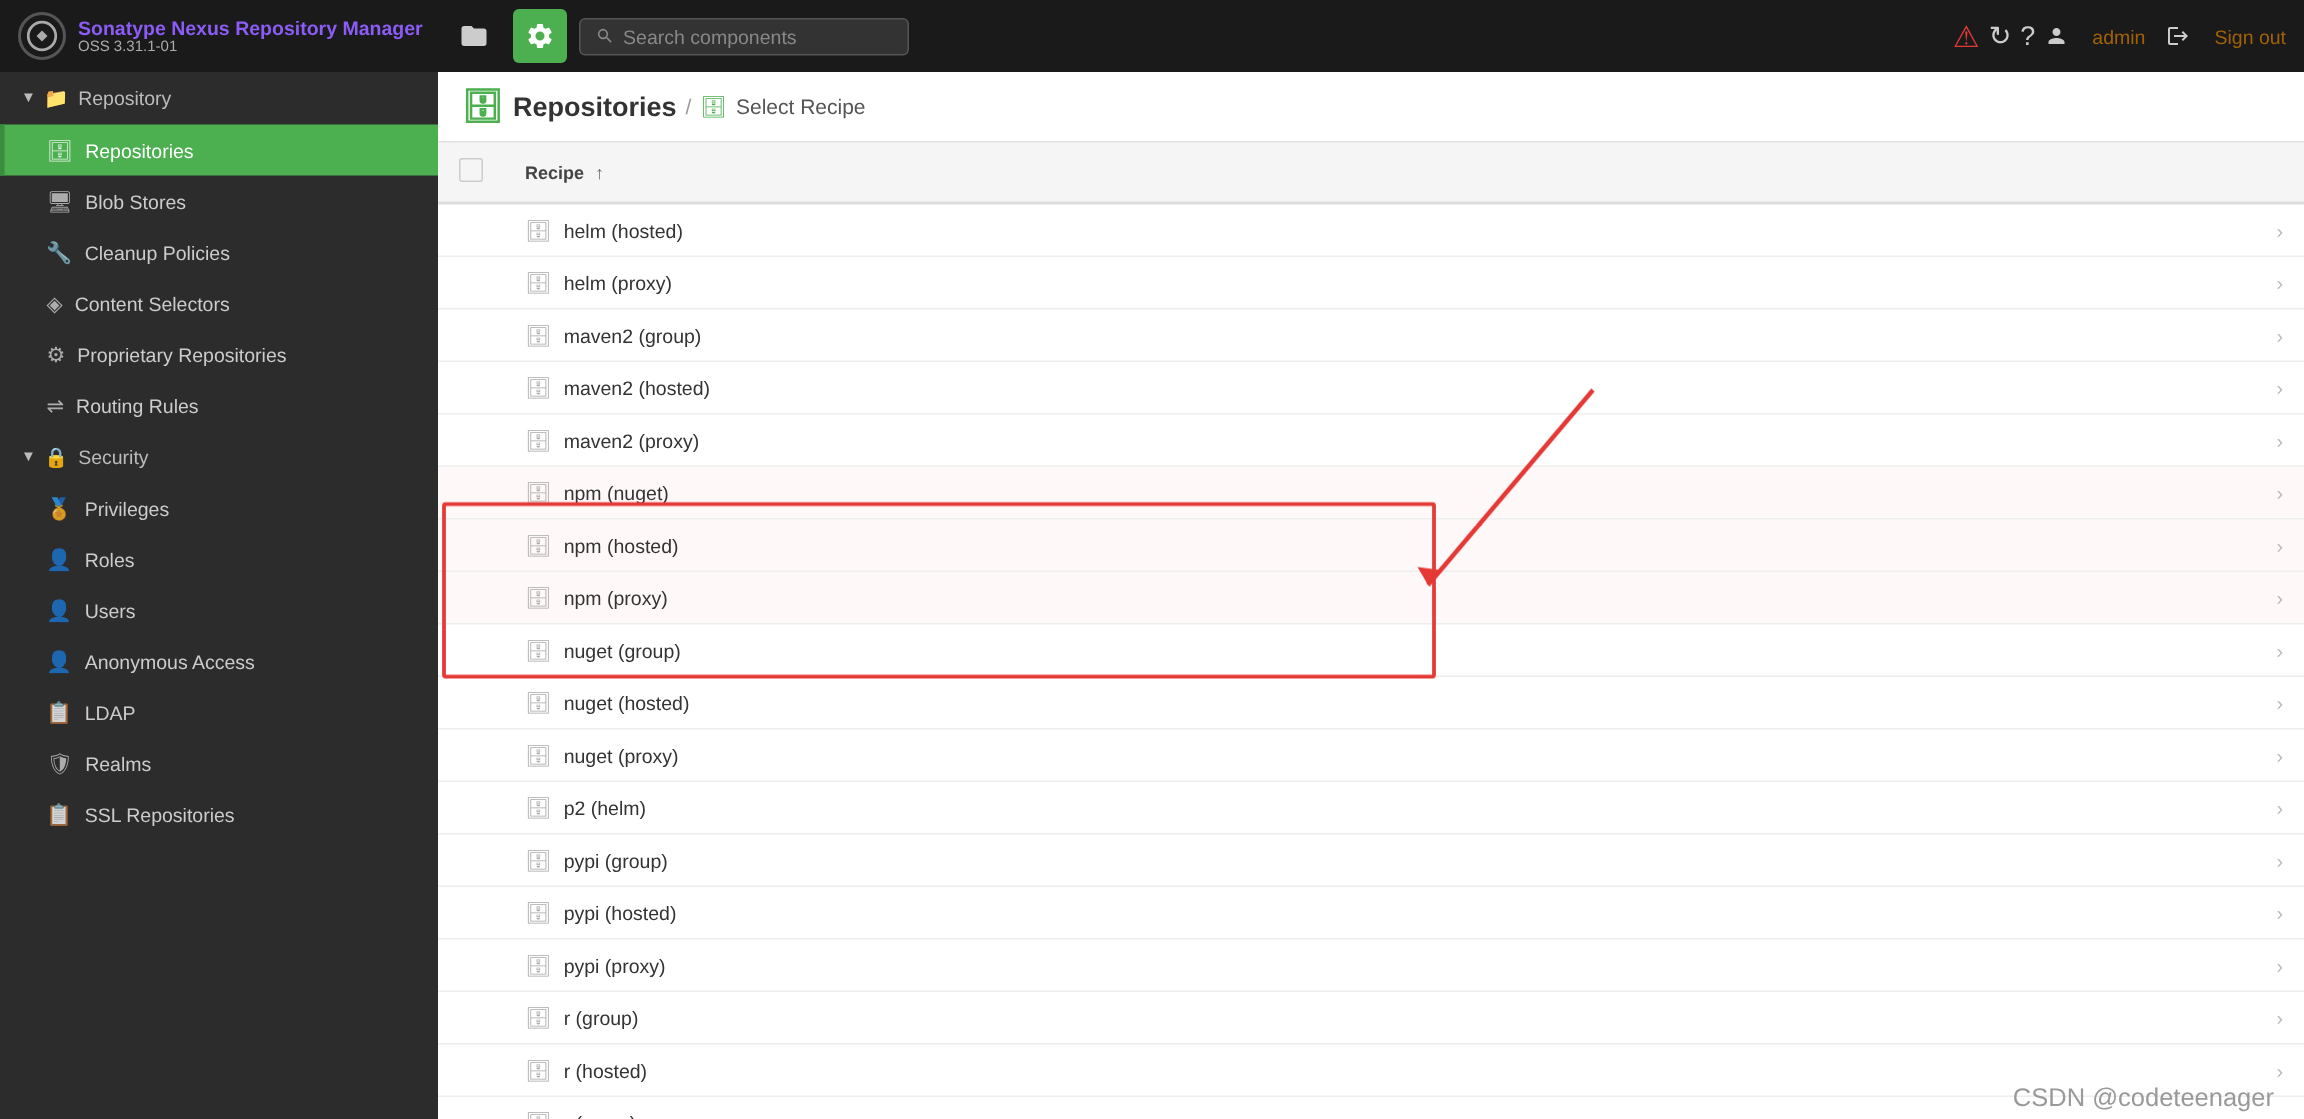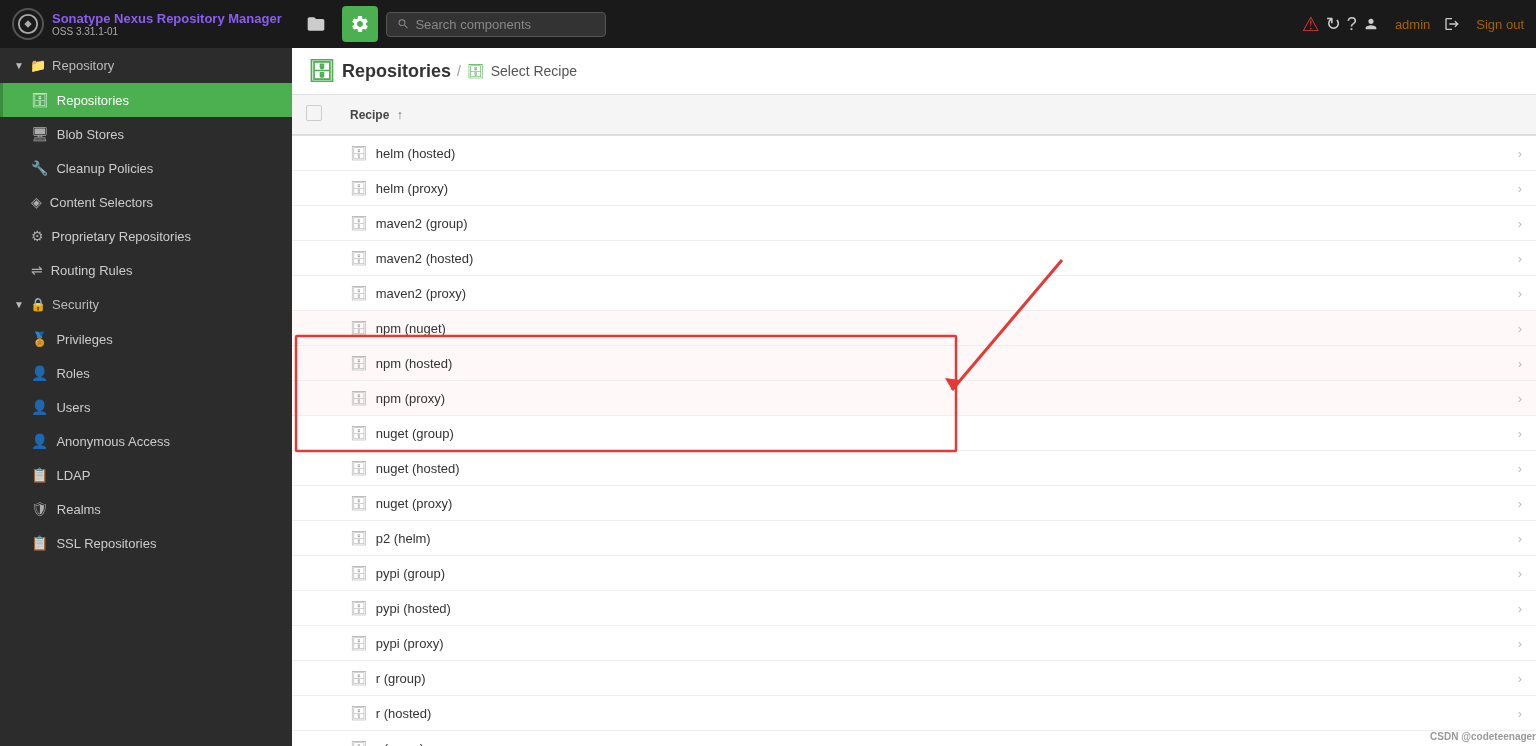--- a/index.html
+++ b/index.html
@@ -162,22 +162,22 @@
 
     .select-all-checkbox {
       width: 16px; height: 16px; border: 1px solid #ccc; border-radius: 2px;
       display: inline-block;
     }
     .th-checkbox { width: 40px; }
     .td-checkbox { width: 40px; text-align: center; }
     .td-chevron { width: 40px; text-align: right; color: #bbb; }
 
     .watermark {
-      position: fixed; bottom: 4px; right: 0;
-      font-size: 10px; color: #999; z-index: 999; font-weight: bold;
+      position: fixed; bottom: 4px; right: 20px;
+      font-size: 17px; color: #999; z-index: 999;
     }
   </style>
 </head>
 <body>
 
 <nav class="topnav">
   <div class="topnav-brand">
     <div class="topnav-brand-icon">
       <svg width="22" height="22" viewBox="0 0 24 24" fill="none">
         <circle cx="12" cy="12" r="10" stroke="#aaa" stroke-width="2"></circle>

